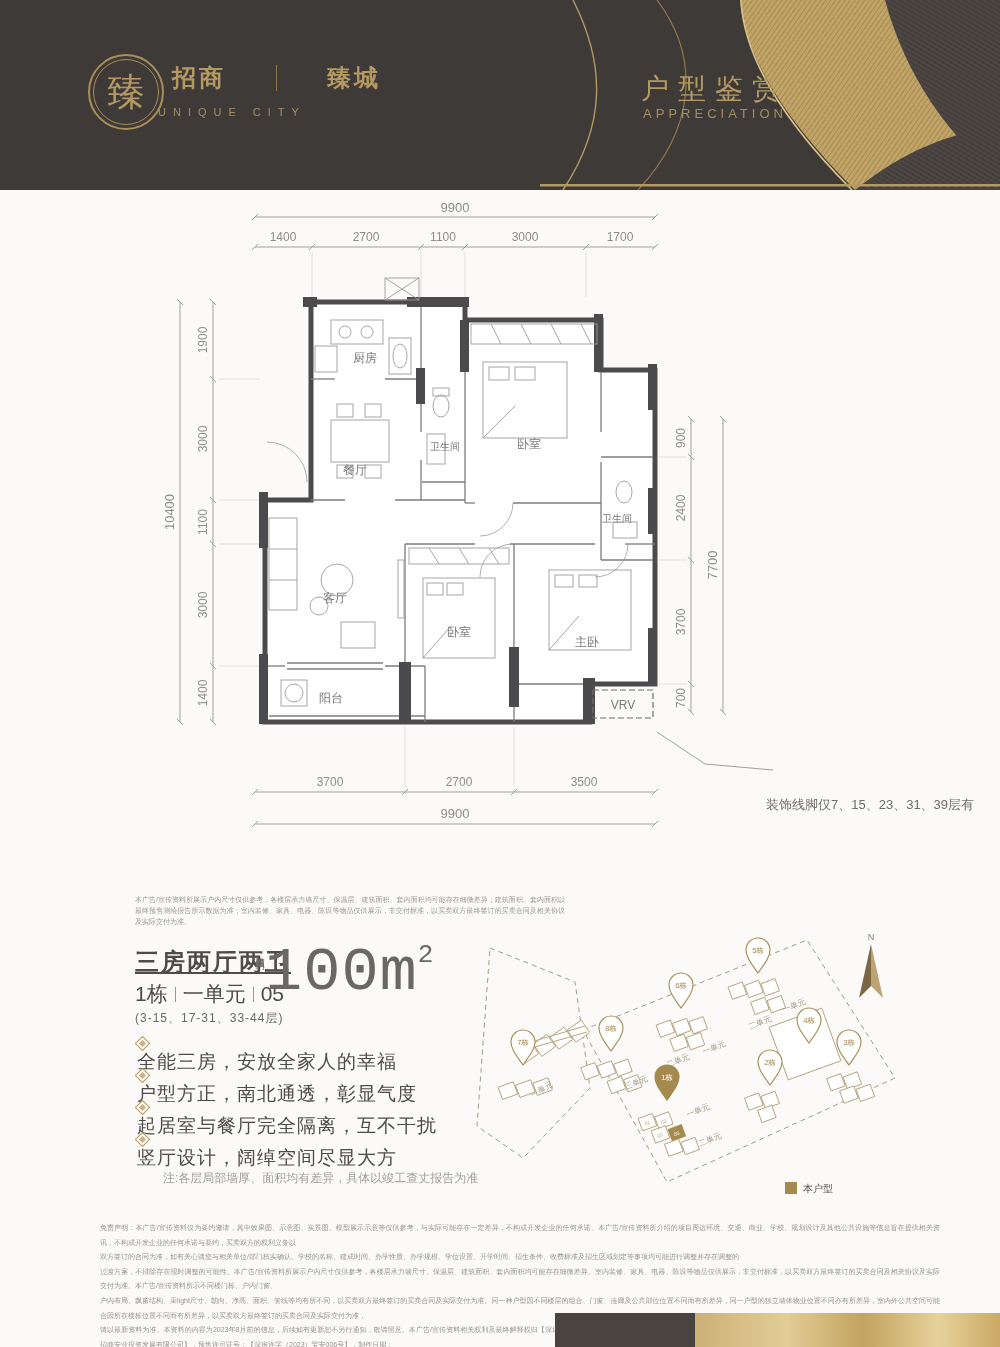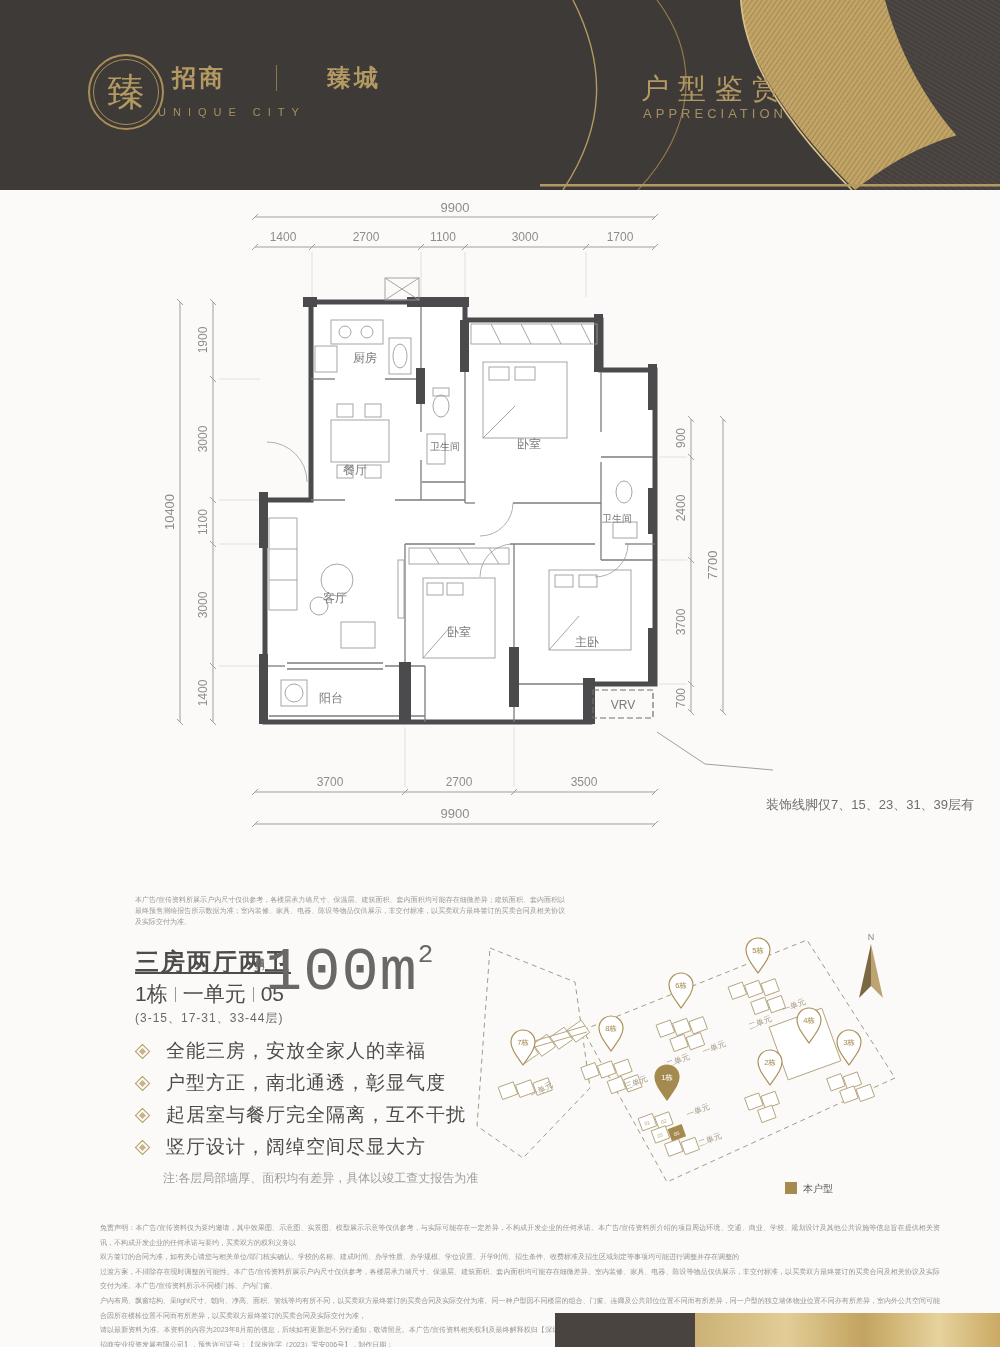--- a/index.html
+++ b/index.html
@@ -43,21 +43,21 @@
   
   .u-layout{position:absolute;left:135px;top:946px;font-size:24px;font-weight:600;color:#4e4b4a;letter-spacing:2px;text-decoration:underline;}
   .u-loc{position:absolute;left:135px;top:980px;font-size:21px;color:#4e4b4a;display:flex;align-items:center;}
   .u-sep{display:inline-block;width:1px;height:15px;background:#9a9896;margin:0 7px;}
   .u-floors{position:absolute;left:135px;top:1010px;font-size:12px;color:#6b6968;letter-spacing:1px;}
   .u-area{position:absolute;left:252px;top:942px;display:flex;align-items:flex-start;font-family:Liberation Mono, monospace;}
   .u-area-label{writing-mode:vertical-rl;font-size:9px;color:#6b6968;letter-spacing:1px;height:60px;margin-top:8px;}
   .u-area-num{font-size:62px;color:#6a6867;line-height:1;letter-spacing:1px;}
   .u-area-sup{font-size:26px;color:#6a6867;vertical-align:28px;line-height:1;}
 
-  .sp-row{position:absolute;left:137px;display:flex;align-items:center;}
+  .sp-row{position:absolute;left:137px;display:flex;flex-direction:column;}
   .diamond{position:relative;width:9px;height:9px;border:1px solid #b49a62;transform:rotate(45deg);margin-right:18px;flex:0 0 auto;}
   .diamond::after{content:"";position:absolute;inset:2px;background:#c8b287;}
   .sp-text{font-size:19px;color:#4e4b4a;letter-spacing:1px;}
   .note2{position:absolute;left:163px;top:1170px;font-size:12px;color:#a09e9c;}
 
   
   .sp-dash{stroke:#a49a86;stroke-width:1;fill:none;stroke-dasharray:5 4;}
   .bld{stroke:#b5a57f;stroke-width:0.9;fill:#ffffff;}
   .bldnum{fill:#b5a57f;font-size:5px;text-anchor:middle;font-family:"Liberation Sans",sans-serif;}
   .bldnum-w{fill:#ffffff;font-size:5px;text-anchor:middle;font-family:"Liberation Sans",sans-serif;}

